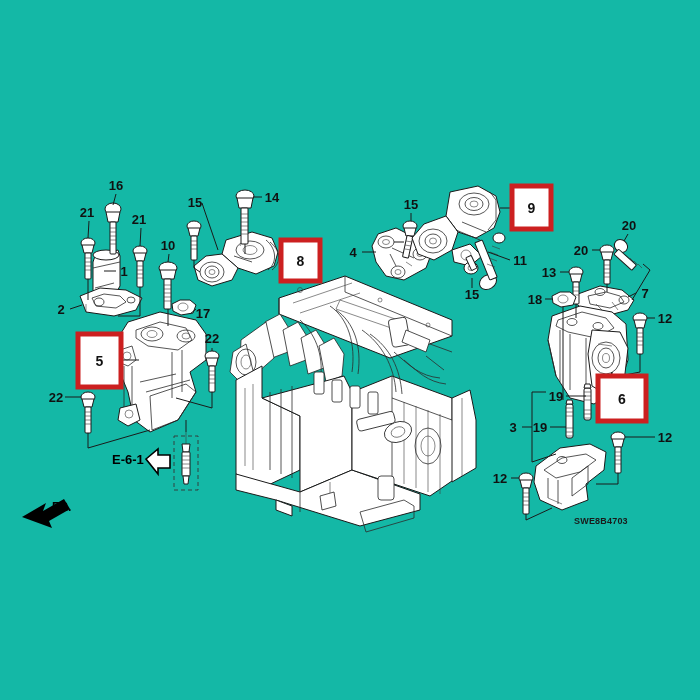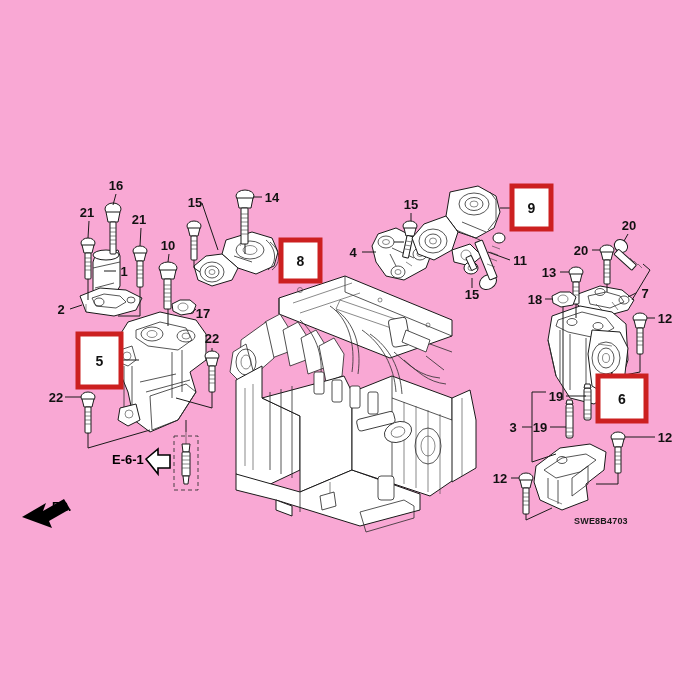--- a/index.html
+++ b/index.html
@@ -7,21 +7,21 @@
     padding: 0;
     background: #ffffff;
   }
   body {
     font-family: "Liberation Sans", sans-serif;
   }
   #diagram-root {
     position: relative;
     width: 700px;
     height: 700px;
-    background: #f9a8d4;
+    background: #14b8a6;
     overflow: hidden;
   }
   #diagram-svg {
     position: absolute;
     left: 0;
     top: 0;
     width: 700px;
     height: 700px;
   }
   .callout-num {

